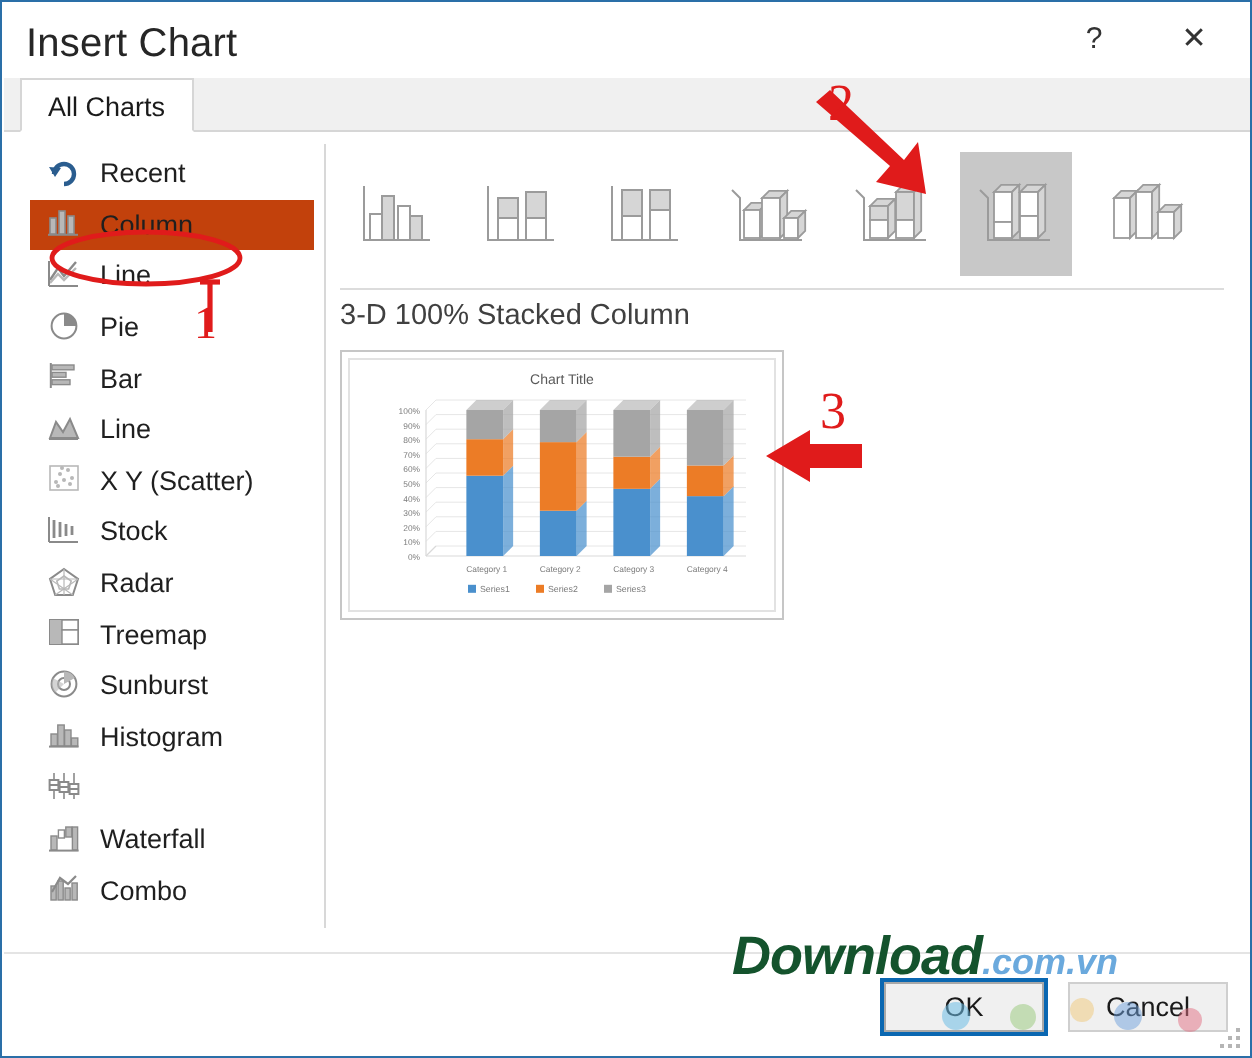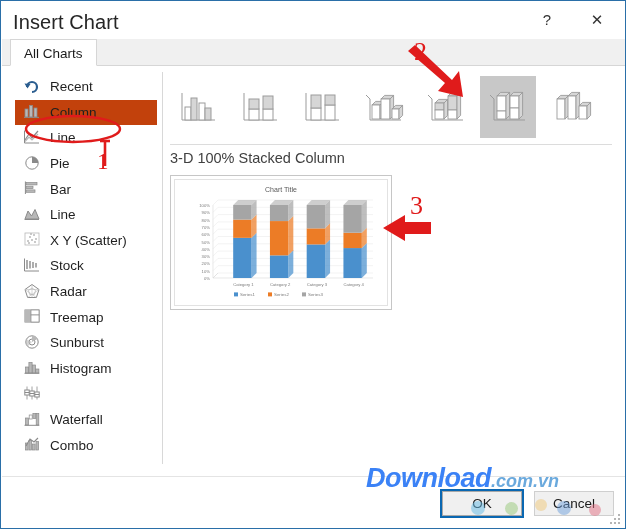--- a/index.html
+++ b/index.html
@@ -207,21 +207,21 @@
   .watermark {
     position: absolute;
     left: 365px; top: 462px;
     font-style: italic;
     font-weight: bold;
     pointer-events: none;
     white-space: nowrap;
   }
   .wm-main {
     font-size: 27px;
-    color: #3b82f6;
+    color: #14532d;
     letter-spacing: -0.5px;
     font-family: "Liberation Sans", sans-serif;
   }
   .wm-sub {
     font-size: 18px;
     color: #6aa9dd;
     font-family: "Liberation Sans", sans-serif;
   }
   
   .anno { position: absolute; pointer-events: none; }

